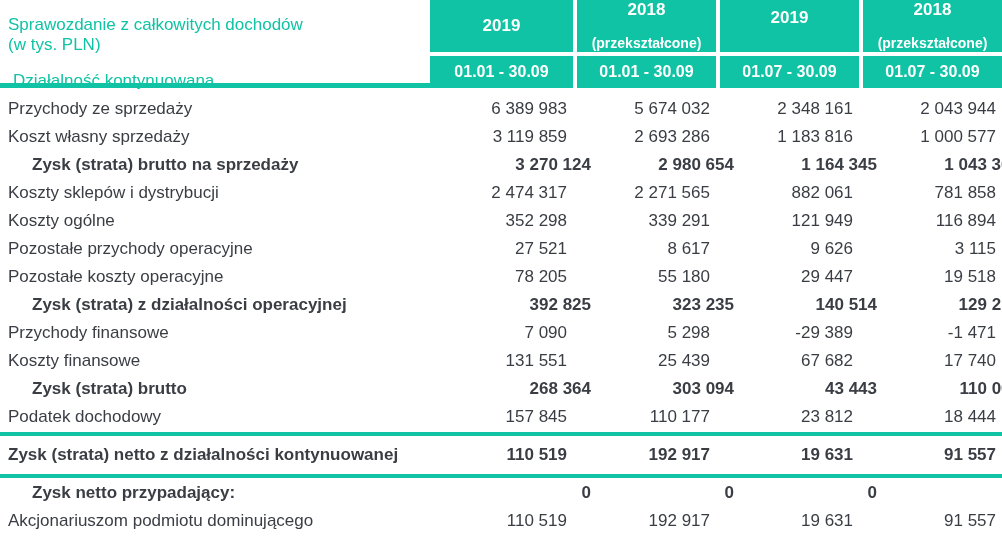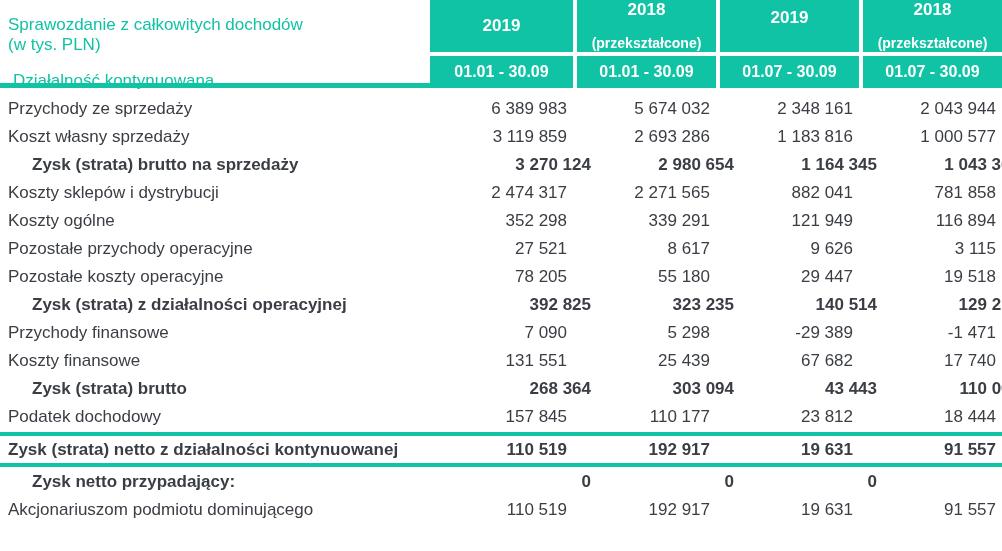--- a/index.html
+++ b/index.html
@@ -68,21 +68,21 @@
     align-items: center;
     font-size: 17px;
   }
   .lbl { padding-left: 8px; white-space: nowrap; overflow: hidden; }
   .num { text-align: right; padding-right: 6px; white-space: nowrap; }
   .trow.section .lbl { color: var(--accent_teal, #10c3a4); grid-column: 1 / -1; padding-left: 13px; }
   .trow.bold { font-weight: bold; margin-left: 24px; }
   .trow.highlight {
     border-top: 4px solid var(--accent_teal, #10c3a4);
     border-bottom: 4px solid var(--accent_teal, #10c3a4);
-    height: 35px;
+    height: 46px;
     margin: 1px 0;
   }
 </style>
 </head>
 <body>
 
 <div class="sheet">
 
   <div class="thead">
     <div class="title-cell">
@@ -150,21 +150,21 @@
       <div class="num">3 270 124</div>
       <div class="num">2 980 654</div>
       <div class="num">1 164 345</div>
       <div class="num">1 043 367</div>
     </div>
 
     <div class="trow">
       <div class="lbl">Koszty sklepów i dystrybucji</div>
       <div class="num">2 474 317</div>
       <div class="num">2 271 565</div>
-      <div class="num">882 041</div>
+      <div class="num">882 061</div>
       <div class="num">781 858</div>
     </div>
 
     <div class="trow">
       <div class="lbl">Koszty ogólne</div>
       <div class="num">352 298</div>
       <div class="num">339 291</div>
       <div class="num">121 949</div>
       <div class="num">116 894</div>
     </div>

